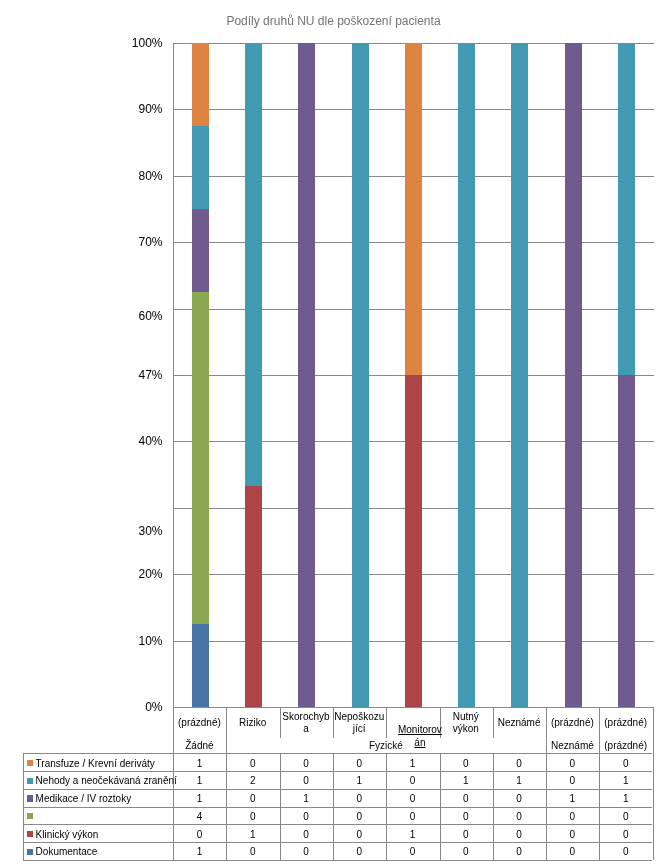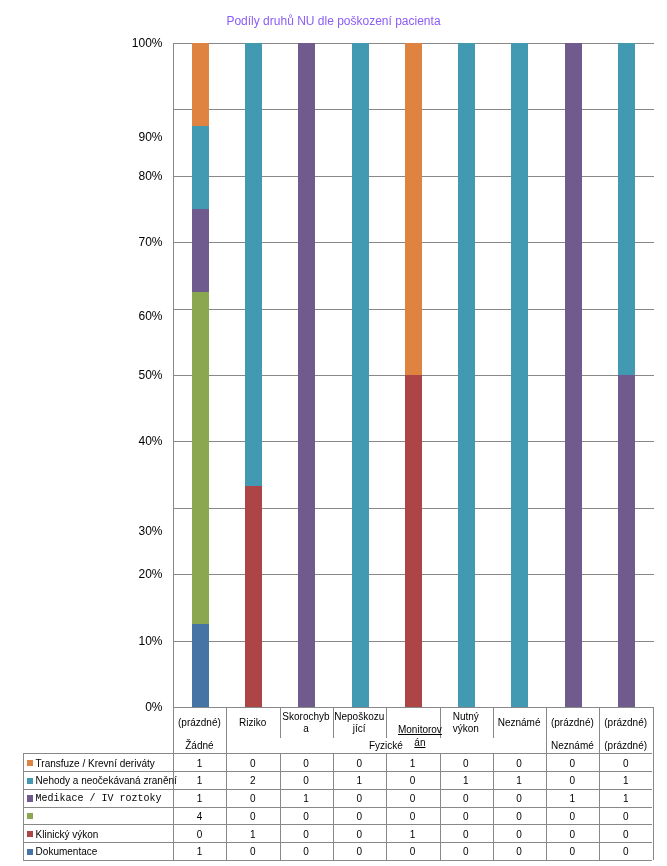--- a/index.html
+++ b/index.html
@@ -1,21 +1,21 @@
 <!DOCTYPE html>
 <html><head>
 <meta charset="utf-8">
 <style>
   html,body{margin:0;padding:0;background:#fff;}
   body{width:667px;height:866px;font-family:"Liberation Sans",sans-serif;color:#000;overflow:hidden;}
   #root{position:relative;width:667px;height:866px;background:#fff;}
 
   
   #chart-title{position:absolute;left:0;top:14px;width:667px;text-align:center;
-               font-size:12px;line-height:14px;color:#8b5cf6;white-space:nowrap;}
+               font-size:12px;line-height:14px;color:#737373;white-space:nowrap;}
 
   
   #plot-area{position:absolute;left:173px;top:42.7px;width:480.6px;height:664.6px;}
   .gridline{position:absolute;left:0;width:480.6px;height:1px;background:#888;}
   #y-axis-line{position:absolute;left:173px;top:42.7px;width:1px;height:665.6px;background:#888;}
   .bar{position:absolute;bottom:0;}
   .seg{position:absolute;left:0;width:100%;}
 
   
   #y-ticks{position:absolute;left:102.5px;top:0;width:60px;height:866px;}
@@ -34,25 +34,25 @@
 </style>
 </head>
 <body>
 
 <div id="root">
 
   <div id="chart-title">Podíly druhů NU dle poškození pacienta</div>
 
   <div id="y-ticks">
       <div class="ytick" style="top: 36.7px;">100%</div>
-      <div class="ytick" style="top: 103.16px; margin-top: 28px;">90%</div>
+      <div class="ytick" style="top: 103.16px;">90%</div>
       <div class="ytick" style="top: 169.62px;">80%</div>
       <div class="ytick" style="top: 236.08px;">70%</div>
       <div class="ytick" style="top: 302.54px; margin-top: 7px;">60%</div>
-      <div class="ytick" style="top: 369px;">50%</div>
+      <div class="ytick" style="top: 369px;">47%</div>
       <div class="ytick" style="top: 435.46px;">40%</div>
       <div class="ytick" style="top: 525px;">30%</div>
       <div class="ytick" style="top: 568.38px;">20%</div>
       <div class="ytick" style="top: 634.84px;">10%</div>
       <div class="ytick" style="top: 701.3px;">0%</div>
     </div>
   <div id="y-axis-line"></div>
   <div id="plot-area">
       <div class="gridline tb-h" style="top: 0.3px;"></div>
       <div class="gridline tb-h" style="top: 66.3px;"></div>
@@ -176,21 +176,21 @@
       <div class="cellval" style="left: 150.2px; width: 53.28px; top: 64.05px; height: 17.75px;">1</div>
       <div class="cellval" style="left: 203.48px; width: 53.28px; top: 64.05px; height: 17.75px;">2</div>
       <div class="cellval" style="left: 256.76px; width: 53.28px; top: 64.05px; height: 17.75px;">0</div>
       <div class="cellval" style="left: 310.04px; width: 53.28px; top: 64.05px; height: 17.75px;">1</div>
       <div class="cellval" style="left: 363.32px; width: 53.28px; top: 64.05px; height: 17.75px;">0</div>
       <div class="cellval" style="left: 416.6px; width: 53.28px; top: 64.05px; height: 17.75px;">1</div>
       <div class="cellval" style="left: 469.88px; width: 53.28px; top: 64.05px; height: 17.75px;">1</div>
       <div class="cellval" style="left: 523.16px; width: 53.28px; top: 64.05px; height: 17.75px;">0</div>
       <div class="cellval" style="left: 576.44px; width: 53.28px; top: 64.05px; height: 17.75px;">1</div>
       <div class="swatch" style="background: rgb(111, 91, 142); left: 4.5px; top: 88.1px;"></div>
-      <div class="rowlbl" style="left: 13px; top: 81.8px; height: 17.75px; font-family: Liberation Mono, monospace;">Medikace / IV roztoky</div>
+      <div class="rowlbl" style="left: 13px; top: 81.8px; height: 17.75px;">Medikace / IV roztoky</div>
       <div class="cellval" style="left: 150.2px; width: 53.28px; top: 81.8px; height: 17.75px;">1</div>
       <div class="cellval" style="left: 203.48px; width: 53.28px; top: 81.8px; height: 17.75px;">0</div>
       <div class="cellval" style="left: 256.76px; width: 53.28px; top: 81.8px; height: 17.75px;">1</div>
       <div class="cellval" style="left: 310.04px; width: 53.28px; top: 81.8px; height: 17.75px;">0</div>
       <div class="cellval" style="left: 363.32px; width: 53.28px; top: 81.8px; height: 17.75px;">0</div>
       <div class="cellval" style="left: 416.6px; width: 53.28px; top: 81.8px; height: 17.75px;">0</div>
       <div class="cellval" style="left: 469.88px; width: 53.28px; top: 81.8px; height: 17.75px;">0</div>
       <div class="cellval" style="left: 523.16px; width: 53.28px; top: 81.8px; height: 17.75px;">1</div>
       <div class="cellval" style="left: 576.44px; width: 53.28px; top: 81.8px; height: 17.75px;">1</div>
       <div class="swatch" style="background: rgb(139, 167, 80); left: 4.5px; top: 105.85px;"></div>

